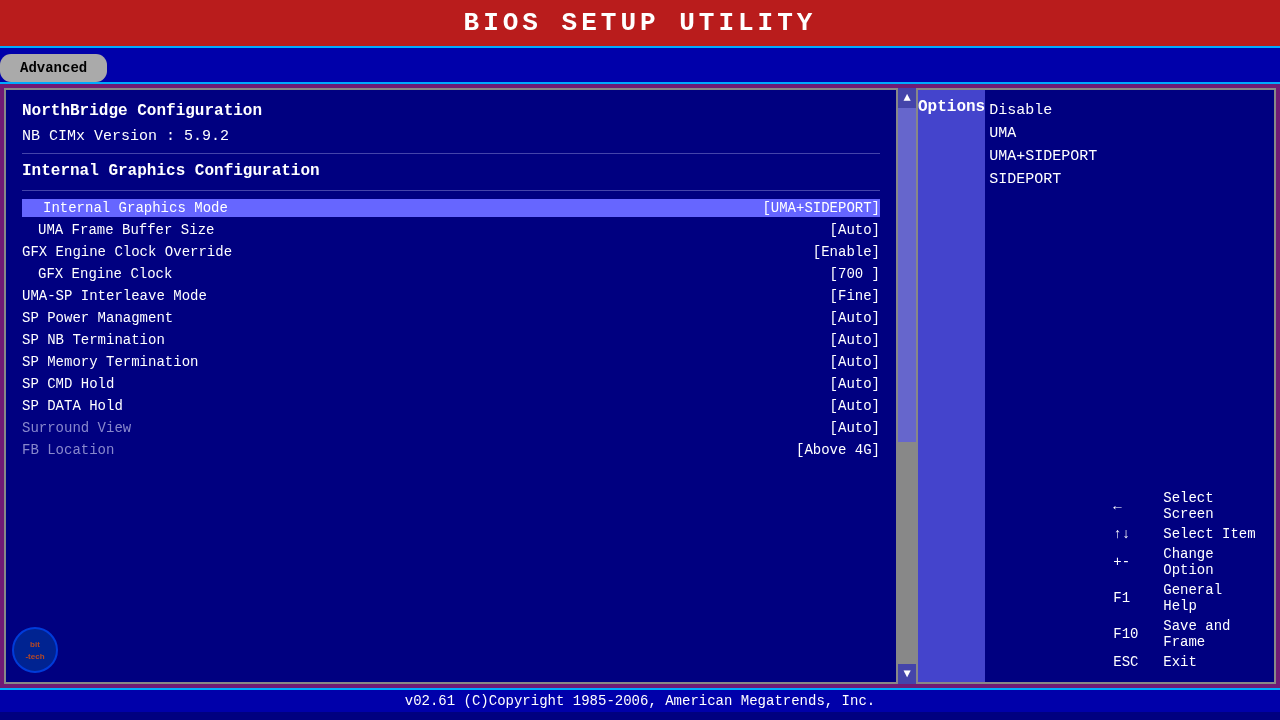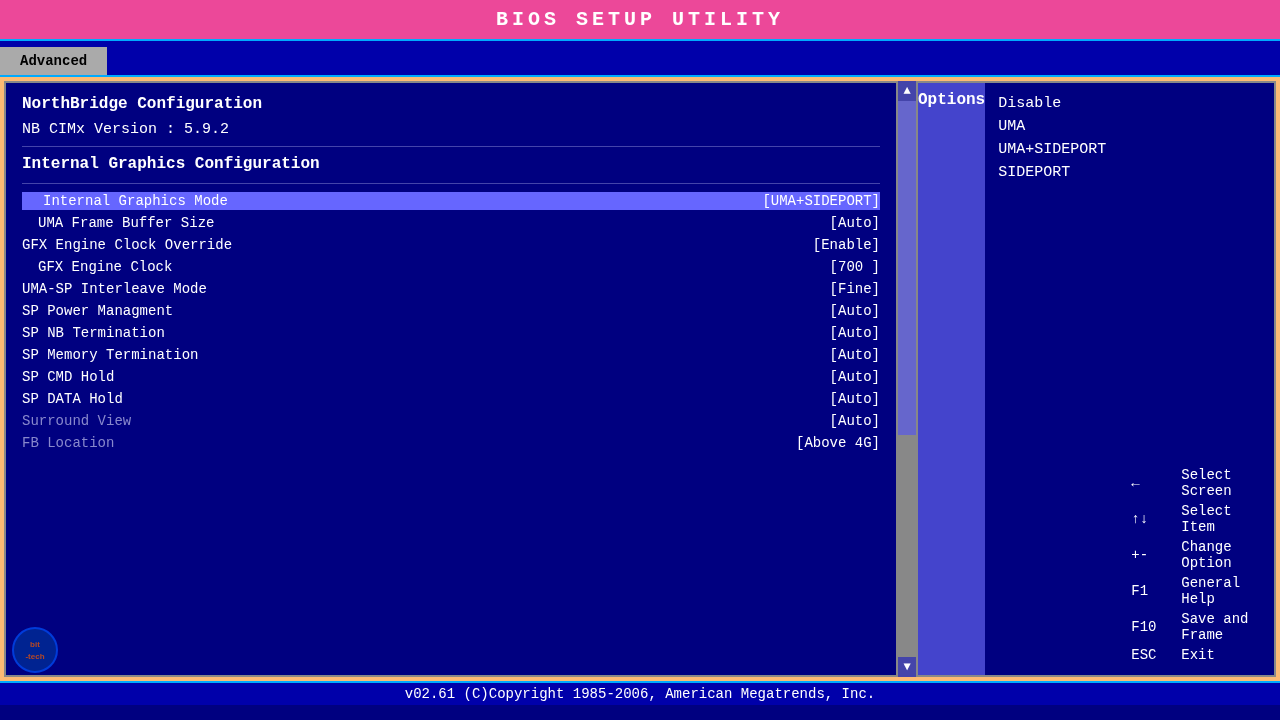--- a/index.html
+++ b/index.html
@@ -7,25 +7,25 @@
       width: 1280px;
       height: 720px;
       background: #000080;
       font-family: 'Courier New', Courier, monospace;
       overflow: hidden;
       position: relative;
     }
 
     
     #title-bar {
-      background: #ec4899;
+      background: #b91c1c;
       text-align: center;
       padding: 8px 0;
       color: #ffffff;
-      font-size: 20px;
+      font-size: 26px;
       font-weight: bold;
       letter-spacing: 4px;
       border-bottom: 2px solid #00aaff;
     }
 
     
     #nav-bar {
       background: #0000aa;
       border-bottom: 2px solid #00aaff;
       padding: 0;
@@ -33,33 +33,34 @@
       height: 36px;
       align-items: flex-end;
     }
 
     .nav-tab {
       padding: 6px 20px;
       color: #ffffff;
       font-size: 14px;
       font-family: 'Courier New', Courier, monospace;
       cursor: pointer;
+      border-radius: 11px;
     }
 
     .nav-tab.active {
       background: #aaaaaa;
       color: #000000;
       font-weight: bold;
     }
 
     
     #main-content {
       display: flex;
       height: calc(720px - 36px - 40px - 40px);
-      background: #fdba74;
+      background: #701a75;
     }
 
     
     #left-panel {
       flex: 1;
       background: #000080;
       border: 2px solid #888888;
       margin: 4px 0 4px 4px;
       padding: 12px 16px;
       overflow: hidden;
@@ -189,21 +190,21 @@
       background: #4444cc;
       color: #ffffff;
       font-size: 16px;
       font-family: 'Courier New', Courier, monospace;
       text-align: center;
       padding: 8px 0;
       font-weight: bold;
     }
 
     .options-list {
-      padding: 12px 13px;
+      padding: 12px 4px;
       flex: 1;
     }
 
     .option-item {
       color: #ffffff;
       font-size: 15px;
       font-family: 'Courier New', Courier, monospace;
       margin-bottom: 6px;
     }
 

